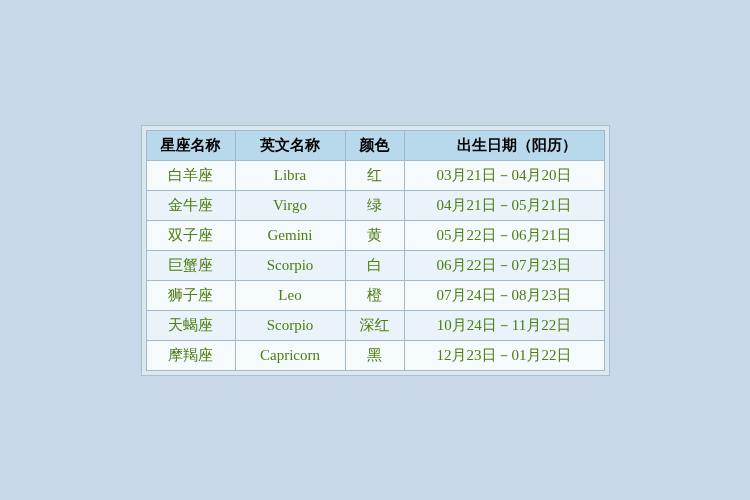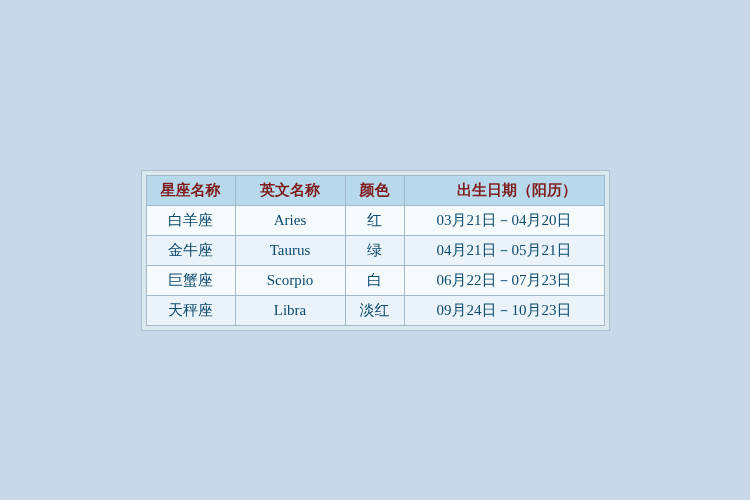--- a/index.html
+++ b/index.html
@@ -27,29 +27,29 @@
     table {
       border-collapse: collapse;
       background-color: #f0f6fa;
     }
 
     th, td {
       border: 1px solid #a0b8c8;
       padding: 5px 14px;
       text-align: center;
       font-size: 15px;
-      color: #0c4a6e;
+      color: #4d7c0f;
       white-space: nowrap;
     }
 
     thead th {
       background-color: #b8d8ec;
       font-weight: bold;
       font-size: 15px;
-      color: #7f1d1d;
+      color: #000000;
     }
 
     tbody tr:nth-child(odd) {
       background-color: #f5fafd;
     }
 
     tbody tr:nth-child(even) {
       background-color: #eaf3f9;
     }
 
@@ -71,37 +71,55 @@
       <tr>
         <th class="col-zh">星座名称</th>
         <th class="col-en">英文名称</th>
         <th class="col-color">颜色</th>
         <th class="col-date">出生日期（阳历）</th>
       </tr>
     </thead>
     <tbody id="table-body">
     <tr>
           <td>白羊座</td>
-          <td>Aries</td>
+          <td>Libra</td>
           <td>红</td>
           <td>03月21日－04月20日</td>
         </tr>
         <tr>
           <td>金牛座</td>
-          <td>Taurus</td>
+          <td>Virgo</td>
           <td>绿</td>
           <td>04月21日－05月21日</td>
+        </tr>
+        <tr>
+          <td>双子座</td>
+          <td>Gemini</td>
+          <td>黄</td>
+          <td>05月22日－06月21日</td>
         </tr>
         <tr>
           <td>巨蟹座</td>
           <td>Scorpio</td>
           <td>白</td>
           <td>06月22日－07月23日</td>
         </tr>
         <tr>
-          <td>天秤座</td>
-          <td>Libra</td>
-          <td>淡红</td>
-          <td>09月24日－10月23日</td>
+          <td>狮子座</td>
+          <td>Leo</td>
+          <td>橙</td>
+          <td>07月24日－08月23日</td>
+        </tr>
+        <tr>
+          <td>天蝎座</td>
+          <td>Scorpio</td>
+          <td>深红</td>
+          <td>10月24日－11月22日</td>
+        </tr>
+        <tr>
+          <td>摩羯座</td>
+          <td>Capricorn</td>
+          <td>黑</td>
+          <td>12月23日－01月22日</td>
         </tr>
       </tbody>
   </table>
 </div>
 
 </body></html>

